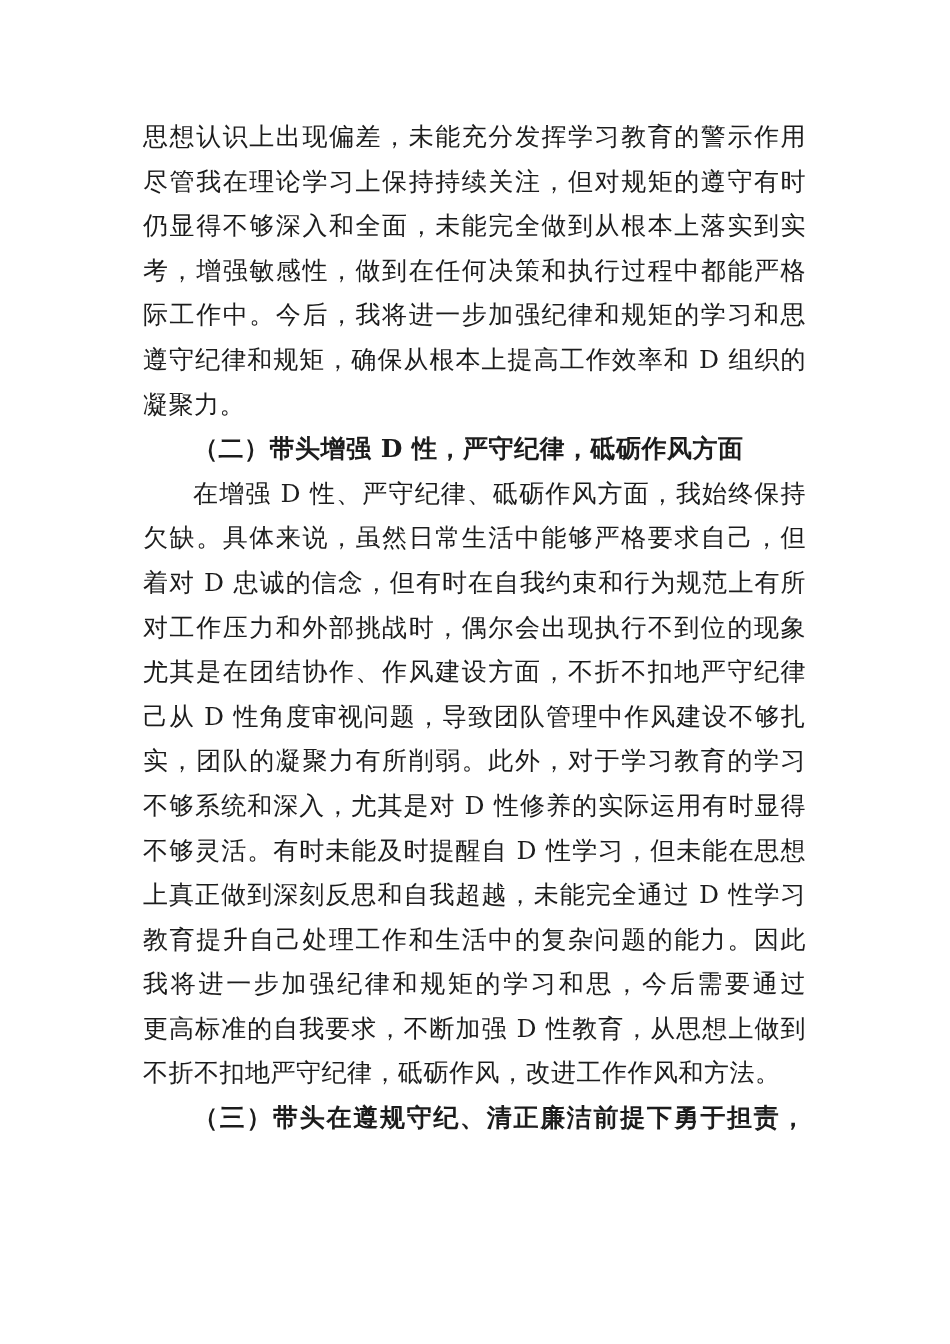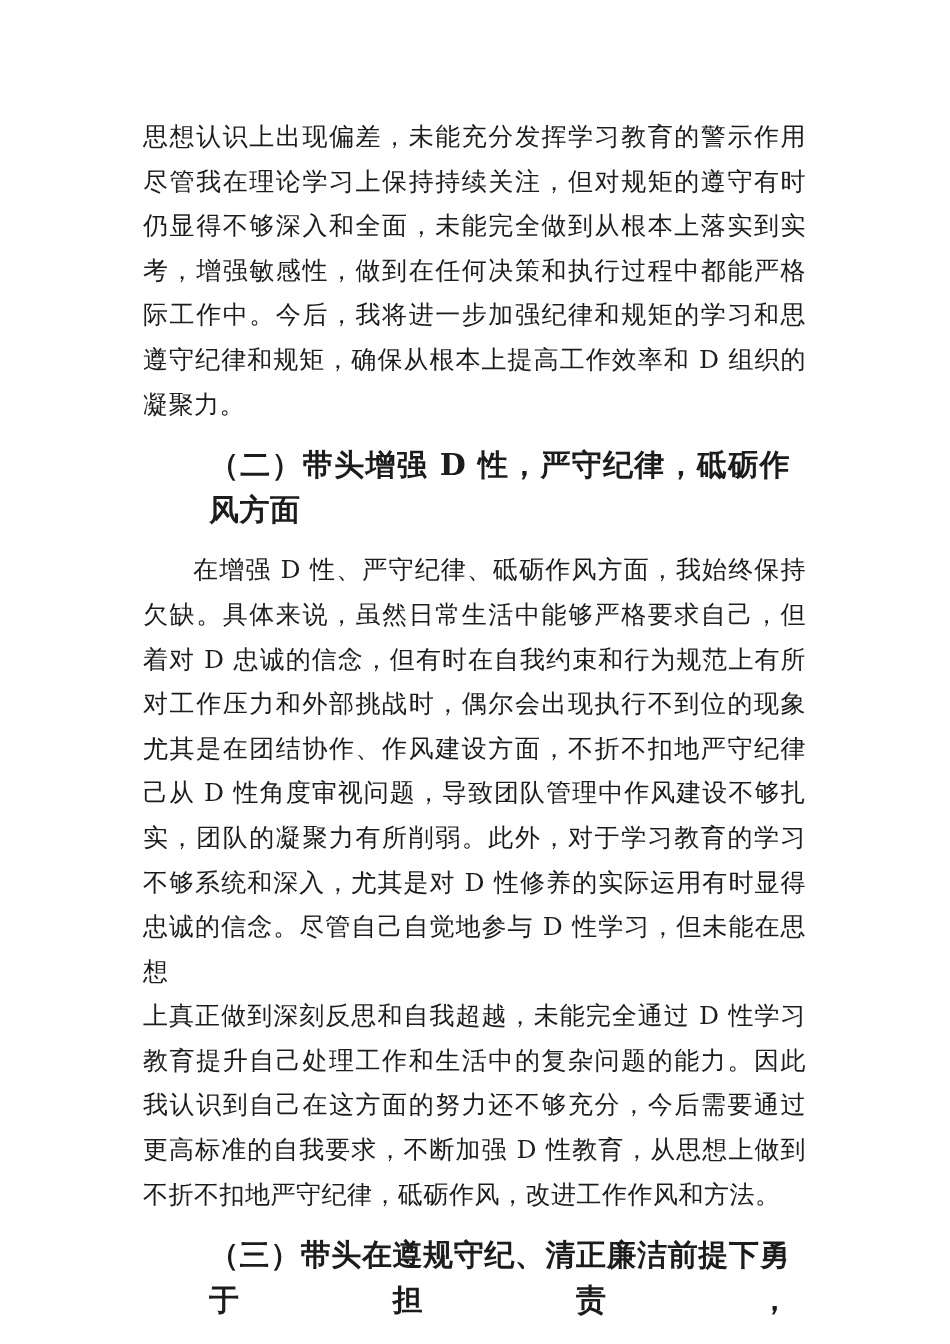--- a/index.html
+++ b/index.html
@@ -34,23 +34,23 @@
     text-align-last: justify;
     letter-spacing: 0.5px;
   }
   .line.indent {
     padding-left: 50px;
   }
   .line.last {
     text-align-last: left;
   }
   .heading {
-    margin: 16px;
+    margin: 0;
     padding-left: 50px;
-    font-size: 30px;
+    font-size: 25px;
     line-height: 44.6px;
     font-weight: bold;
     letter-spacing: 0.5px;
     text-align: justify;
     text-align-last: left;
   }
   .heading.stretch {
     text-align-last: justify;
   }
 </style>
@@ -74,24 +74,24 @@
 
     <div class="para">
         <div class="line indent">在增强 D 性、严守纪律、砥砺作风方面，我始终保持</div>
         <div class="line">欠缺。具体来说，虽然日常生活中能够严格要求自己，但</div>
         <div class="line">着对 D 忠诚的信念，但有时在自我约束和行为规范上有所</div>
         <div class="line">对工作压力和外部挑战时，偶尔会出现执行不到位的现象</div>
         <div class="line">尤其是在团结协作、作风建设方面，不折不扣地严守纪律</div>
         <div class="line">己从 D 性角度审视问题，导致团队管理中作风建设不够扎</div>
         <div class="line">实，团队的凝聚力有所削弱。此外，对于学习教育的学习</div>
         <div class="line">不够系统和深入，尤其是对 D 性修养的实际运用有时显得</div>
-        <div class="line">忠诚的信念。尽管自己自觉地参与 D 性学习，但未能在思想</div>
+        <div class="line">不够灵活。有时未能及时提醒自 D 性学习，但未能在思想</div>
         <div class="line">上真正做到深刻反思和自我超越，未能完全通过 D 性学习</div>
         <div class="line">教育提升自己处理工作和生活中的复杂问题的能力。因此</div>
-        <div class="line">我认识到自己在这方面的努力还不够充分，今后需要通过</div>
+        <div class="line">我将进一步加强纪律和规矩的学习和思，今后需要通过</div>
         <div class="line">更高标准的自我要求，不断加强 D 性教育，从思想上做到</div>
         <div class="line last">不折不扣地严守纪律，砥砺作风，改进工作作风和方法。</div>
       </div>
 
     <h3 class="heading stretch">（三）带头在遵规守纪、清正廉洁前提下勇于担责，</h3>
 
   </div>
 </div>
 
 </body></html>

